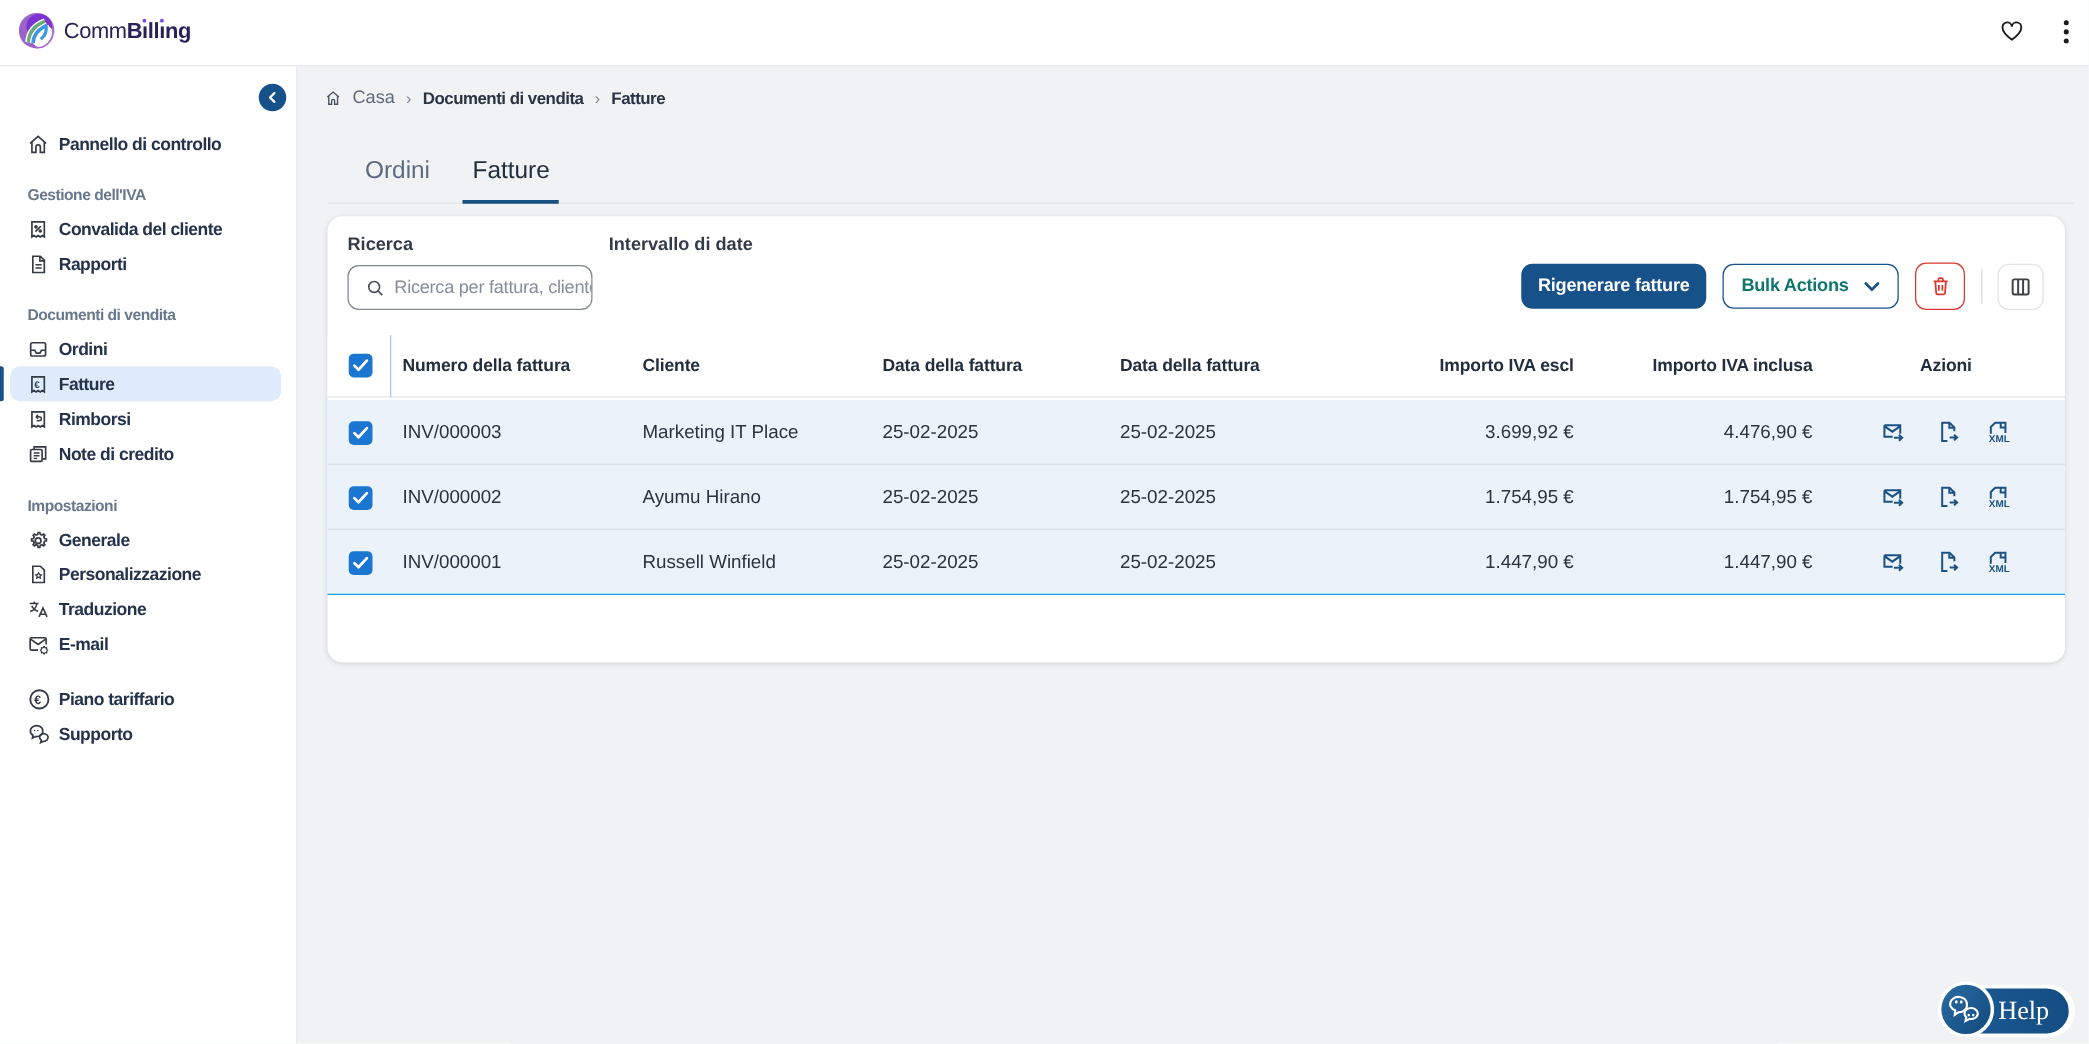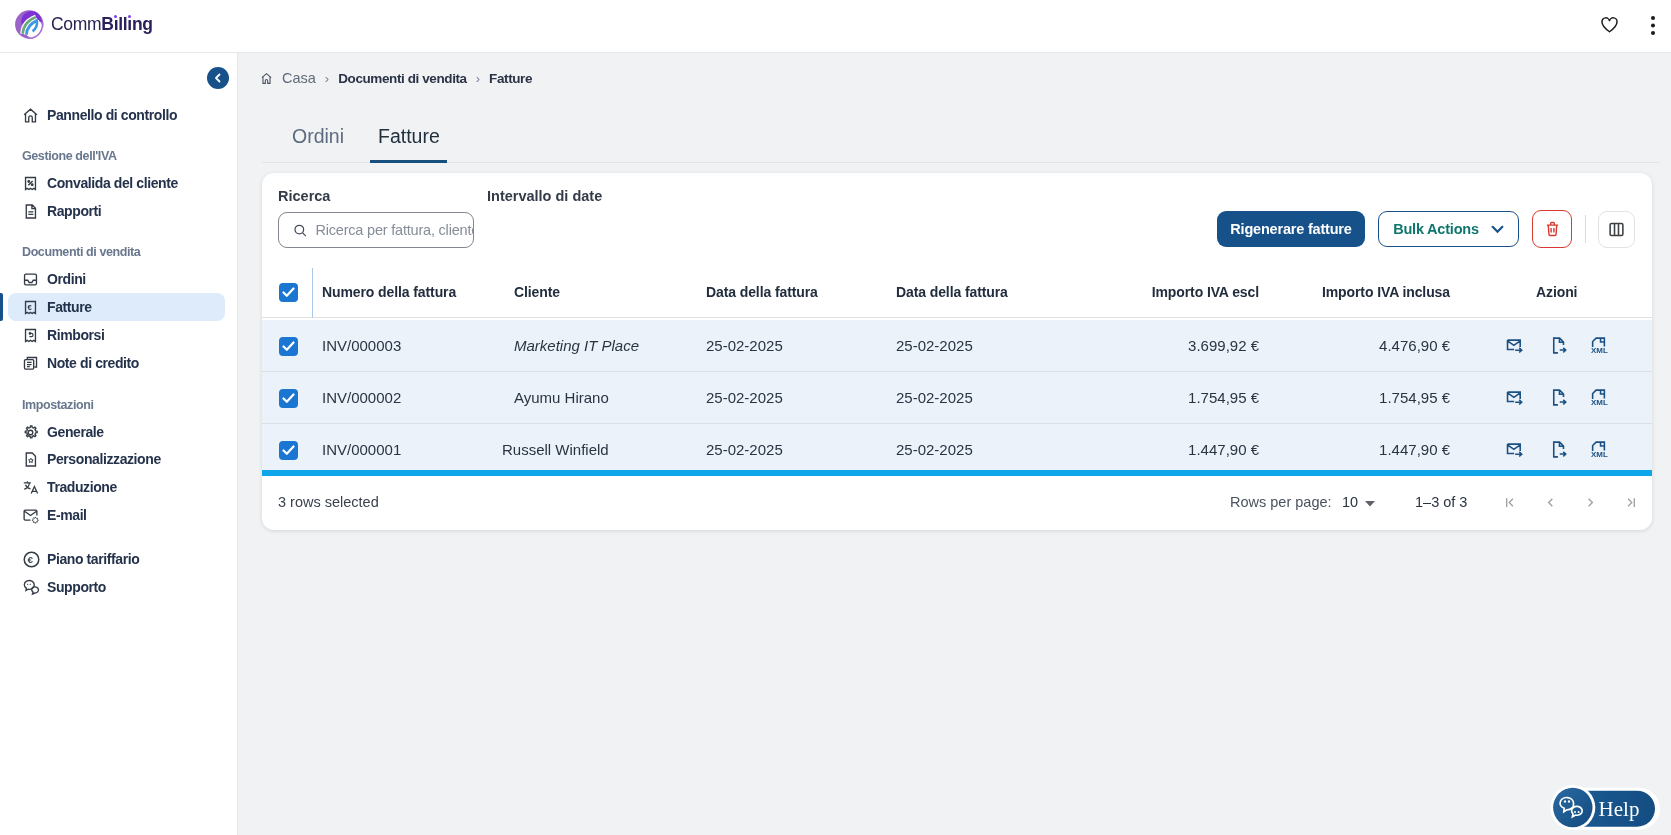--- a/index.html
+++ b/index.html
@@ -266,21 +266,21 @@
         <div class="hc" style="left:1274px;">Azioni</div>
       </div>
       <div id="tbody">
         <div class="row" style="top:147px; border-bottom:1px solid #dadfe5;">
           <span class="cb" style="left:17px; top:16.5px;">
               <svg width="13" height="11" viewBox="0 0 13 11" fill="none" stroke="#fff" stroke-width="2.2" stroke-linecap="round" stroke-linejoin="round">
                 <path d="M1.5 5.5 L4.8 8.8 L11.5 1.5"></path>
               </svg>
             </span>
           <div class="cell" style="left:60px;">INV/000003</div>
-          <div class="cell" style="left:252px;font-style:italic;">Marketing IT Place</div>
+          <div class="cell" style="left:252px;">Marketing IT Place</div>
           <div class="cell" style="left:444px;">25-02-2025</div>
           <div class="cell" style="left:634px;">25-02-2025</div>
           <div class="cell num" style="left:847px; width:150px;">3.699,92&nbsp;€</div>
           <div class="cell num" style="left:1038px; width:150px;">4.476,90&nbsp;€</div>
           <svg class="aicon" style="left:1243px;" width="19" height="19" viewBox="0 0 24 24">
               <use href="#i-mail"></use>
             </svg>
             <svg class="aicon" style="left:1287px;" width="19" height="19" viewBox="0 0 24 24">
               <use href="#i-file"></use>
             </svg>
@@ -303,65 +303,44 @@
           <svg class="aicon" style="left:1243px;" width="19" height="19" viewBox="0 0 24 24">
               <use href="#i-mail"></use>
             </svg>
             <svg class="aicon" style="left:1287px;" width="19" height="19" viewBox="0 0 24 24">
               <use href="#i-file"></use>
             </svg>
             <svg class="aicon" style="left:1327px;" width="19" height="19" viewBox="0 0 24 24">
               <use href="#i-xml"></use>
             </svg>
         </div>
-        <div class="row" style="top:251px; border-bottom:6px solid #0ea5e9;">
+        <div class="row" style="top:251px; border-bottom:1px solid #0ea5e9;">
           <span class="cb" style="left:17px; top:16.5px;">
               <svg width="13" height="11" viewBox="0 0 13 11" fill="none" stroke="#fff" stroke-width="2.2" stroke-linecap="round" stroke-linejoin="round">
                 <path d="M1.5 5.5 L4.8 8.8 L11.5 1.5"></path>
               </svg>
             </span>
           <div class="cell" style="left:60px;">INV/000001</div>
-          <div class="cell" style="left:240px;">Russell Winfield</div>
+          <div class="cell" style="left:252px;">Russell Winfield</div>
           <div class="cell" style="left:444px;">25-02-2025</div>
           <div class="cell" style="left:634px;">25-02-2025</div>
           <div class="cell num" style="left:847px; width:150px;">1.447,90&nbsp;€</div>
           <div class="cell num" style="left:1038px; width:150px;">1.447,90&nbsp;€</div>
           <svg class="aicon" style="left:1243px;" width="19" height="19" viewBox="0 0 24 24">
               <use href="#i-mail"></use>
             </svg>
             <svg class="aicon" style="left:1287px;" width="19" height="19" viewBox="0 0 24 24">
               <use href="#i-file"></use>
             </svg>
             <svg class="aicon" style="left:1327px;" width="19" height="19" viewBox="0 0 24 24">
               <use href="#i-xml"></use>
             </svg>
         </div>
       </div>
 
-      <div id="tfoot">
-        <div style="position:absolute; left:16px; top:18px;">3 rows selected</div>
-        <div style="position:absolute; left:968px; top:18px; color:#4a525e;">Rows per page:</div>
-        <div style="position:absolute; left:1080px; top:18px; color:#2a3441;">10</div>
-        <svg style="position:absolute; left:1103px; top:25px;" width="10" height="6" viewBox="0 0 10 6" fill="#5f6368">
-            <path d="M0 0 L10 0 L5 5.5 Z"></path>
-          </svg>
-        <div style="position:absolute; left:1153px; top:18px; color:#2a3441;">1–3 of 3</div>
-        <svg style="position:absolute; left:1240px; top:19px;" width="15" height="15" viewBox="0 0 24 24" fill="none" stroke="#9e9ea2" stroke-width="2.1">
-            <path d="M7.5 5 V19 M17.5 6 L11.5 12 L17.5 18"></path>
-          </svg>
-        <svg style="position:absolute; left:1281px; top:19px;" width="15" height="15" viewBox="0 0 24 24" fill="none" stroke="#9e9ea2" stroke-width="2.1">
-            <path d="M15 6 L9 12 L15 18"></path>
-          </svg>
-        <svg style="position:absolute; left:1321px; top:19px;" width="15" height="15" viewBox="0 0 24 24" fill="none" stroke="#9e9ea2" stroke-width="2.1">
-            <path d="M9 6 L15 12 L9 18"></path>
-          </svg>
-        <svg style="position:absolute; left:1362px; top:19px;" width="15" height="15" viewBox="0 0 24 24" fill="none" stroke="#9e9ea2" stroke-width="2.1">
-            <path d="M16.5 5 V19 M6.5 6 L12.5 12 L6.5 18"></path>
-          </svg>
-      </div>
     </div>
   </div>
 
   <div id="help">
     <svg width="110" height="47" viewBox="0 0 110 47">
       <defs>
         <linearGradient id="hg" x1="0" y1="0" x2="1" y2="1">
           <stop offset="0" stop-color="#2a6ba2"></stop>
             <stop offset="1" stop-color="#124a7e"></stop>
         </linearGradient>

